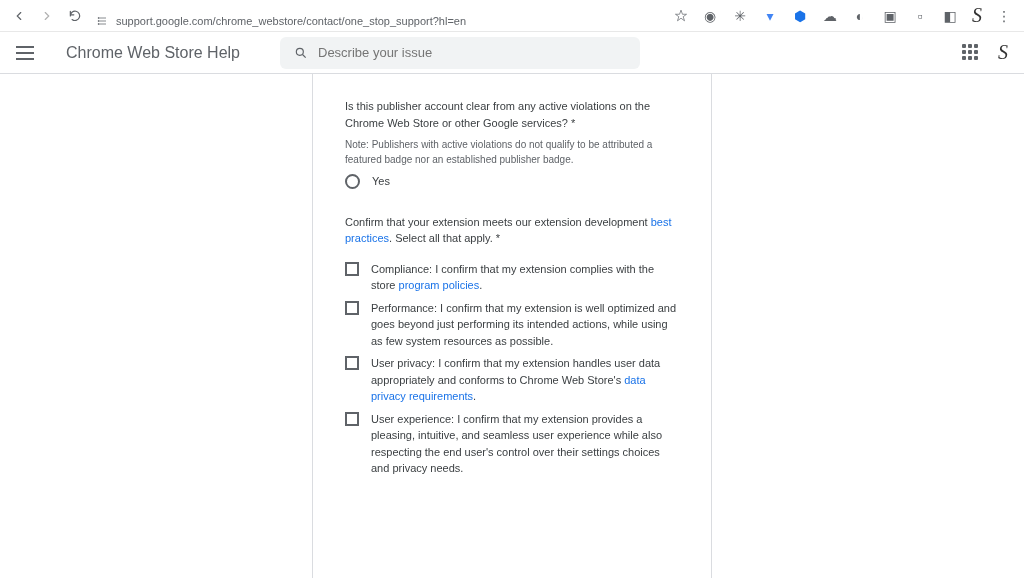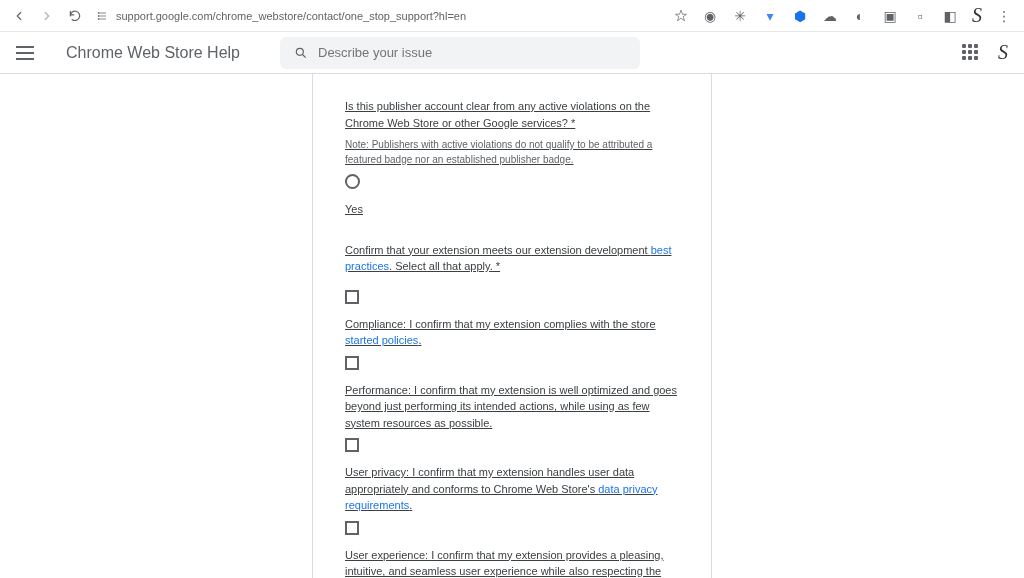--- a/index.html
+++ b/index.html
@@ -19,21 +19,21 @@
       align-items: center;
       padding: 0 12px;
       gap: 14px;
     }
     .browser-nav { display:flex; gap:14px; align-items:center; }
     .browser-nav-icon { width:14px; height:14px; display:flex; align-items:center; justify-content:center; color:#5f6368; }
     .url-bar {
       flex:1;
       height: 22px;
       display:flex;
-      align-items:center;
+      align-items:flex-end;
       gap:8px;
       font-size: 11px;
       color:#5f6368;
     }
     .url-icon { width:12px; height:12px; color:#5f6368; }
     .browser-right { display:flex; gap:14px; align-items:center; color:#5f6368; }
     .star { width:14px; height:14px; }
     .ext-icon { width:16px; height:16px; display:flex; align-items:center; justify-content:center; font-size:14px;}
 
     
@@ -85,22 +85,22 @@
       background:#fff;
       border-left:1px solid #dadce0;
       border-right:1px solid #dadce0;
       padding: 24px 32px 80px 32px;
       font-size:11px;
       color:#3c4043;
       line-height:1.5;
     }
     .q-text { margin-bottom:2px; }
     .note { font-size:10px; color:#5f6368; margin-top:6px; }
-    .opt-group { margin-bottom: 24px; text-decoration: underline; }
-    .radio-row, .check-row { display:flex; gap:12px; align-items:flex-start; margin: 6px 0; flex-direction: column; }
+    .opt-group { margin-bottom: 24px; }
+    .radio-row, .check-row { display:flex; gap:12px; align-items:flex-start; margin: 6px 0; }
     .radio-circle {
       width:15px; height:15px;
       border: 2px solid #5f6368; border-radius:50%;
       flex-shrink:0;
       margin-top:1px;
     }
     .check-box {
       width:14px; height:14px;
       border: 2px solid #5f6368;
       flex-shrink:0;
@@ -201,21 +201,21 @@
 
     <div class="opt-group">
       <div class="q-text">
         <span>Confirm that your extension meets our extension development </span><a class="link">best practices</a><span>. Select all that apply. *</span>
       </div>
       <div style="height:6px;"></div>
 
       <div class="check-row">
         <div class="check-box"></div>
         <div class="opt-label">
-          <span>Compliance: I confirm that my extension complies with the store </span><a class="link">started policies</a><span>.</span>
+          <span>Compliance: I confirm that my extension complies with the store </span><a class="link">program policies</a><span>.</span>
         </div>
       </div>
 
 
 
       <div class="check-row">
         <div class="check-box"></div>
         <div class="opt-label">Performance: I confirm that my extension is well optimized and goes beyond just performing its intended actions, while using as few system resources as possible.</div>
       </div>
 

